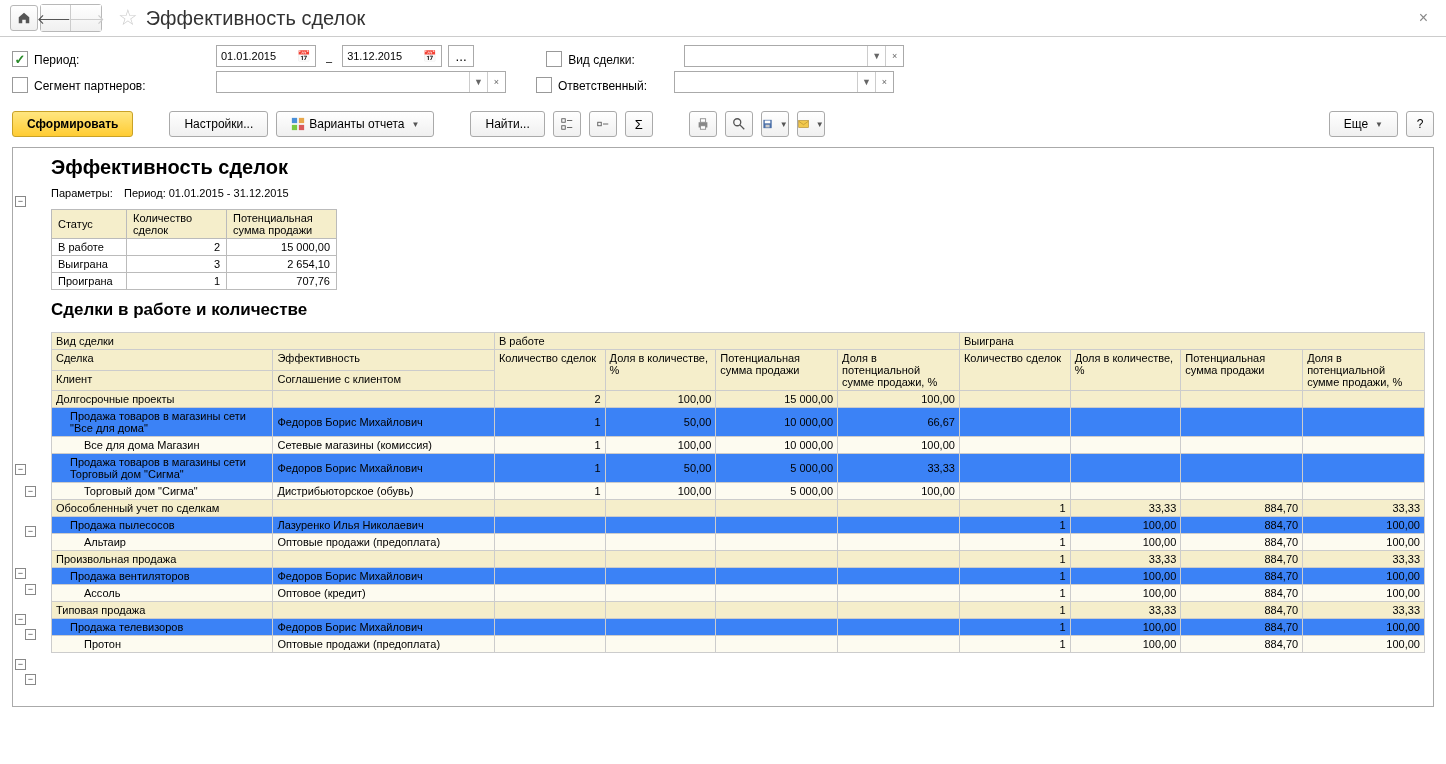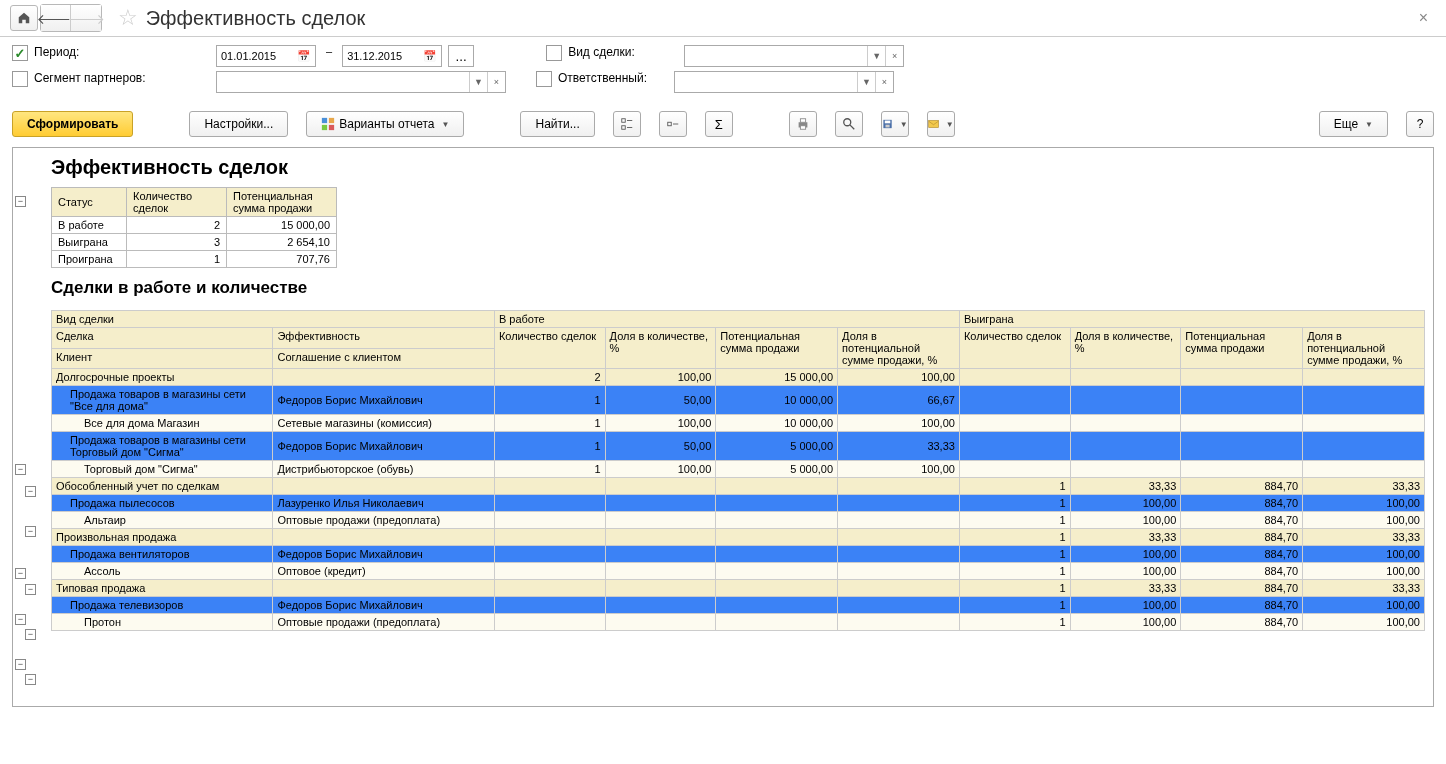--- a/index.html
+++ b/index.html
@@ -6,34 +6,34 @@
 body { font-family: Arial, sans-serif; font-size: 11px; background: #fff; color: #000; }
 .header-bar { display: flex; align-items: center; padding: 4px 10px; border-bottom: 1px solid #ccc; }
 .nav-btn { width: 28px; height: 26px; border: 1px solid #b8b8b8; background: linear-gradient(#fff,#f0f0f0); border-radius: 3px; margin-right: 2px; display: inline-flex; align-items: center; justify-content: center; cursor: pointer; font-size: 14px; color: #555; }
 .nav-group { display: flex; border: 1px solid #b8b8b8; border-radius: 3px; margin-right: 8px; background: linear-gradient(#fff,#f0f0f0); }
 .nav-group .nav-btn { border: none; border-right: 1px solid #ccc; border-radius: 0; margin: 0; width: 30px; }
 .nav-group .nav-btn:last-child { border-right: none; }
 .star { font-size: 22px; color: #ccc; margin: 0 8px; cursor: pointer; }
 .page-title { font-size: 20px; font-weight: normal; color: #333; }
 .close-x { margin-left: auto; font-size: 16px; color: #888; cursor: pointer; padding: 0 8px; }
 .filters { padding: 8px 12px; }
-.filter-row { display: flex; align-items: flex-start; margin-bottom: 4px; gap: 6px; }
+.filter-row { display: flex; align-items: flex-end; margin-bottom: 4px; gap: 6px; }
 .chk { width: 16px; height: 16px; border: 1px solid #999; background: #fff; display: inline-flex; align-items: center; justify-content: center; cursor: pointer; }
 .chk.checked { background: #fff; }
 .chk.checked::after { content: "✓"; color: #2a8a2a; font-size: 13px; font-weight: bold; }
 .lbl { min-width: 130px; font-size: 12px; }
 .date-field { width: 100px; height: 22px; border: 1px solid #aaa; padding: 2px 4px; display: flex; align-items: center; background: #fff; }
 .date-field input { border: none; outline: none; width: 70px; font-size: 11px; }
 .cal-icon { font-size: 11px; color: #888; margin-left: auto; cursor: pointer; }
 .dash { margin: 0 4px; }
 .ellipsis-btn { width: 26px; height: 22px; border: 1px solid #aaa; background: #fff; cursor: pointer; }
 .combo { display: flex; height: 22px; border: 1px solid #aaa; background: #fff; }
 .combo input { border: none; outline: none; flex: 1; padding: 2px 4px; font-size: 11px; }
 .combo .dd, .combo .xx { width: 18px; border-left: 1px solid #ccc; display: flex; align-items: center; justify-content: center; cursor: pointer; font-size: 9px; color: #666; }
-.toolbar { display: flex; align-items: center; gap: 18px; padding: 6px 12px; }
+.toolbar { display: flex; align-items: center; gap: 8px; padding: 6px 12px; }
 .btn { height: 26px; padding: 0 14px; border: 1px solid #aaa; background: linear-gradient(#fff,#f0f0f0); border-radius: 3px; cursor: pointer; font-size: 12px; display: inline-flex; align-items: center; gap: 4px; }
 .btn.primary { background: linear-gradient(#ffe680,#ffcc33); border-color: #c9a227; font-weight: bold; }
 .icon-btn { width: 28px; height: 26px; padding: 0; justify-content: center; }
 .dd-arrow { font-size: 8px; color: #555; margin-left: 3px; }
 .toolbar-spacer { flex: 1; }
 .report-area { margin: 4px 12px 12px; border: 1px solid #aaa; padding: 0; height: 560px; overflow: auto; position: relative; }
 .report-inner { padding: 8px 8px 8px 38px; }
 .tree-gutter { position: absolute; left: 0; top: 0; width: 36px; }
 .collapse-marker { position: absolute; width: 11px; height: 11px; border: 1px solid #888; background: #fff; font-size: 9px; line-height: 9px; text-align: center; cursor: pointer; color: #444; }
 h1.rep-title { font-size: 20px; font-weight: bold; margin-bottom: 8px; }
@@ -197,20 +197,24 @@
     <div class="collapse-marker" style="left:12px;top:378px">−</div>
     <div class="collapse-marker" style="left:2px;top:420px">−</div>
     <div class="collapse-marker" style="left:12px;top:436px">−</div>
     <div class="collapse-marker" style="left:2px;top:466px">−</div>
     <div class="collapse-marker" style="left:12px;top:481px">−</div>
     <div class="collapse-marker" style="left:2px;top:511px">−</div>
     <div class="collapse-marker" style="left:12px;top:526px">−</div>
   </div>
   <div class="report-inner">
     <h1 class="rep-title">Эффективность сделок</h1>
+    <div class="params-line">
+      <span class="p-lbl">Параметры:</span>
+      <span>Период: 01.01.2015 - 31.12.2015</span>
+    </div>
 
     <table class="summary">
       <tbody>
           <tr>
         <th style="width:75px">Статус</th>
         <th style="width:100px">Количество сделок</th>
         <th style="width:110px">Потенциальная сумма продажи</th>
       </tr>
       </tbody>
         <tbody id="summary-body">

